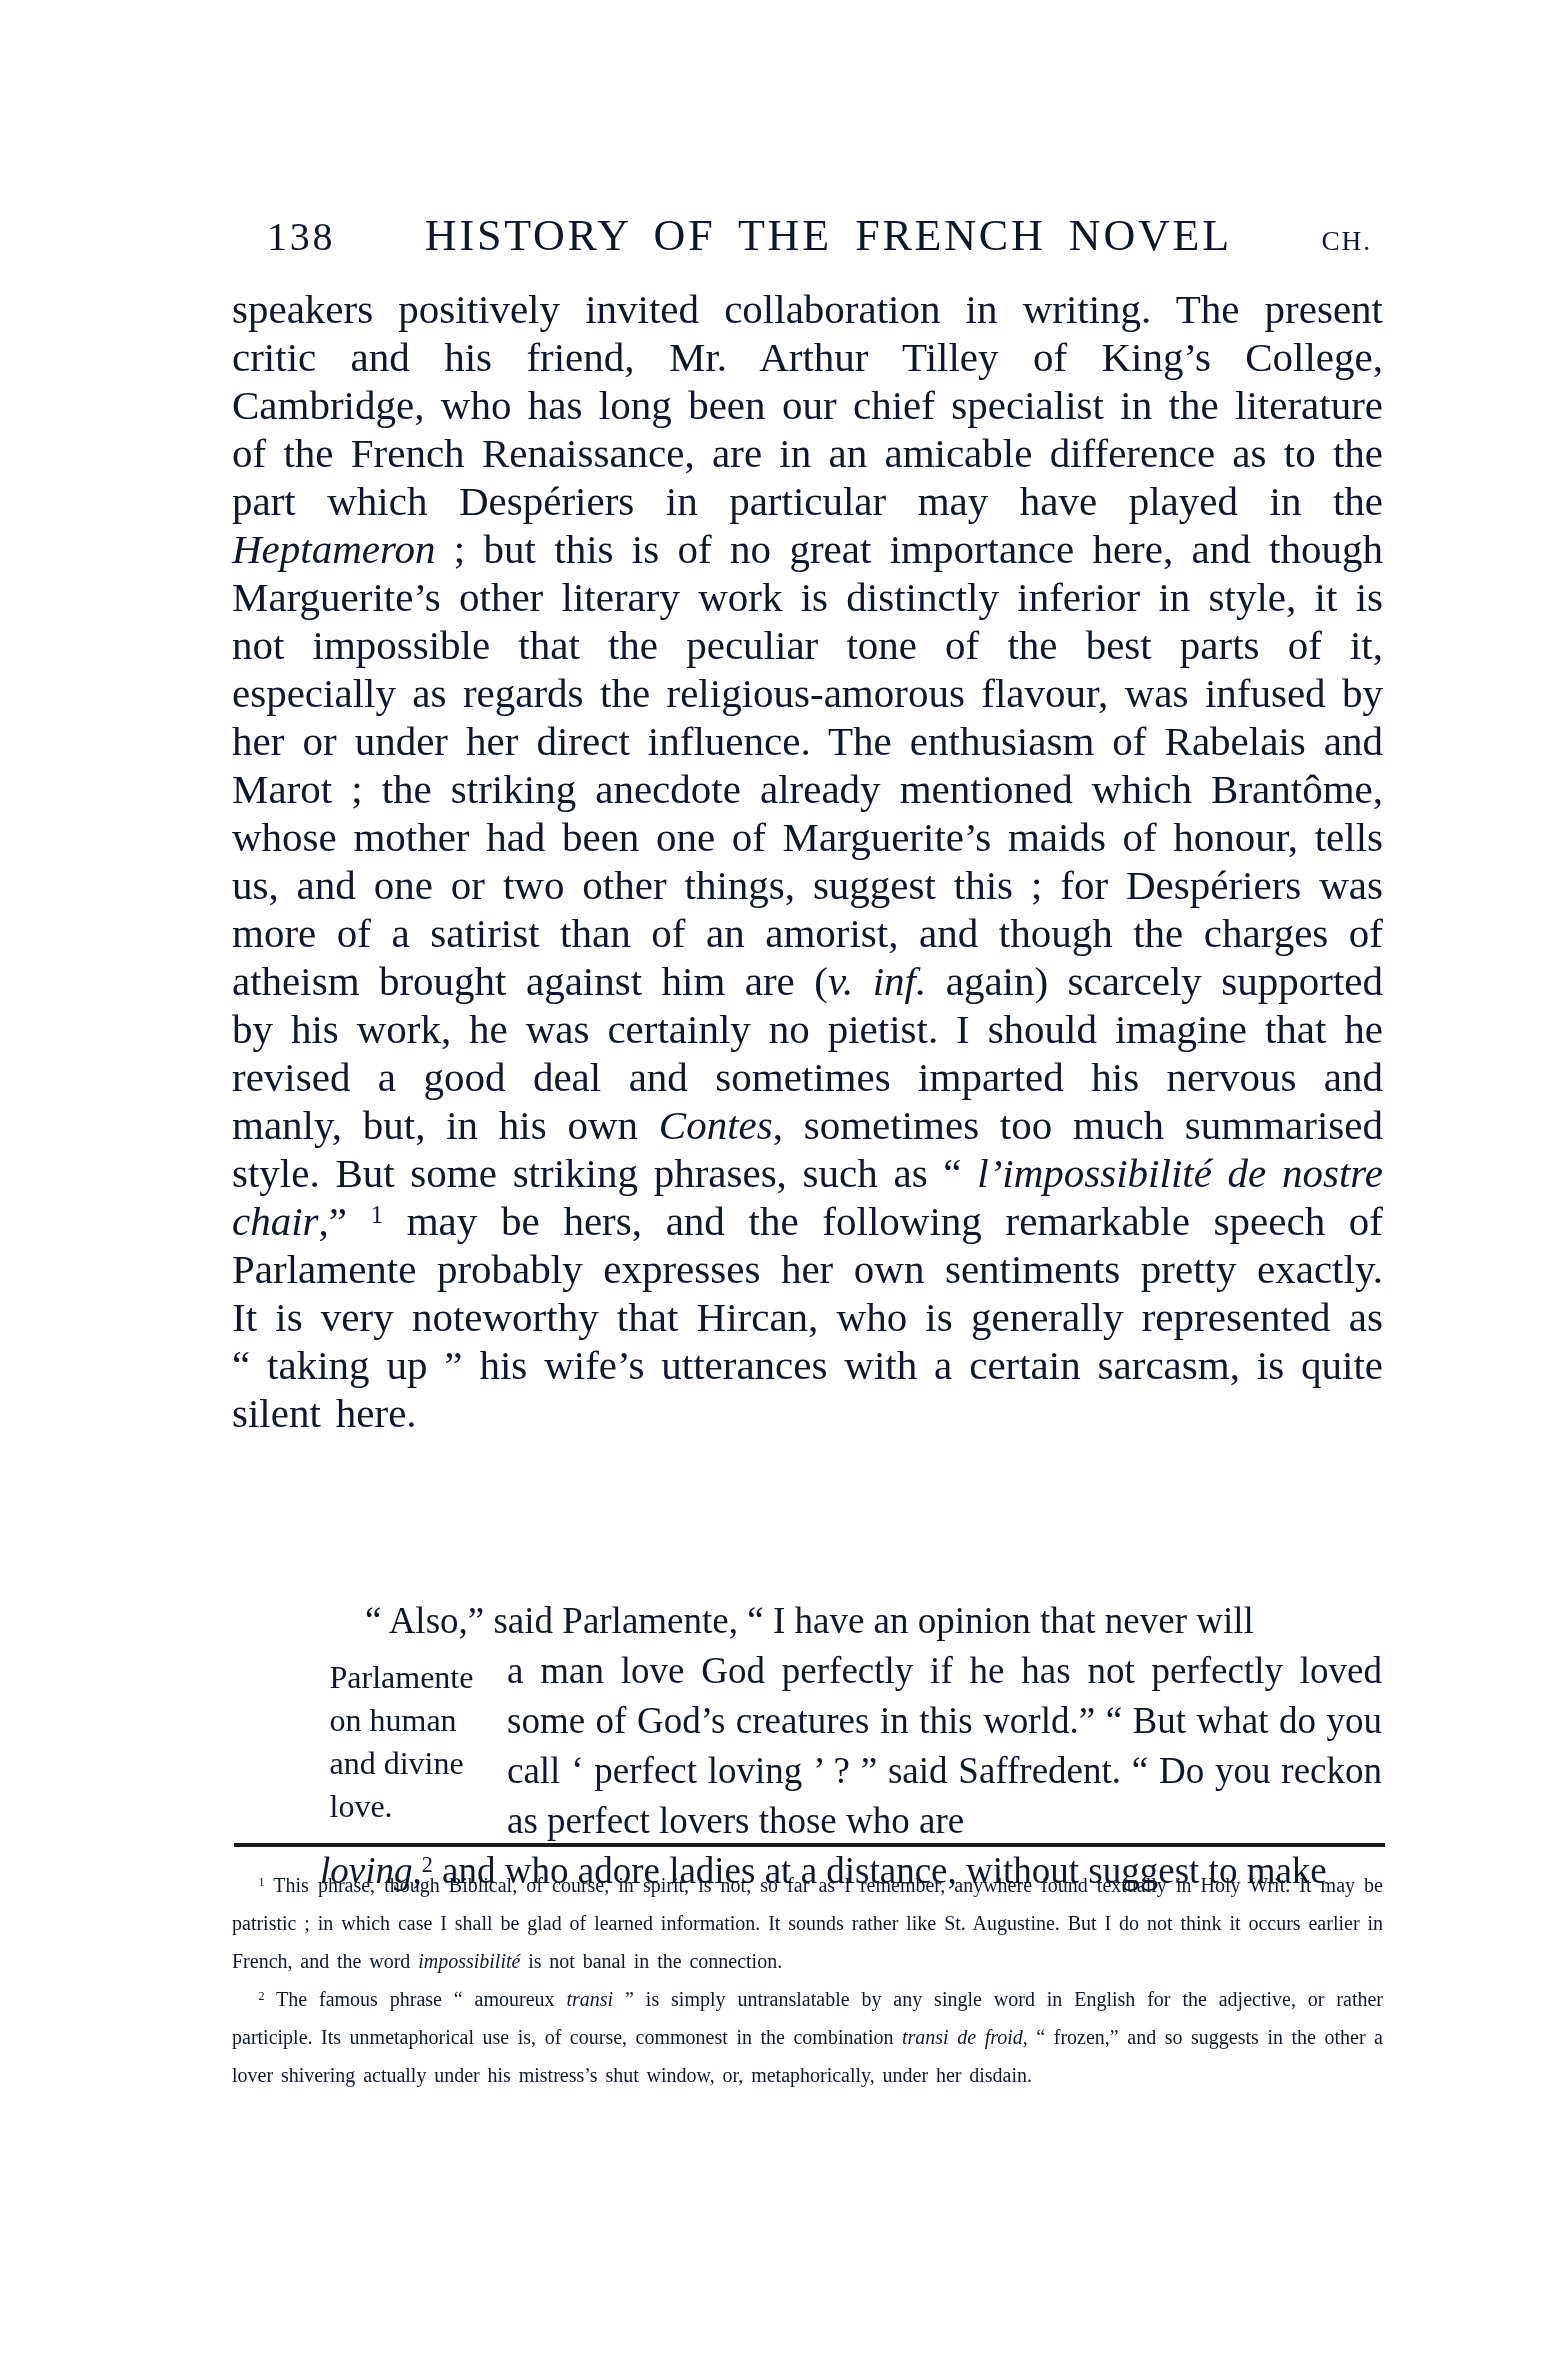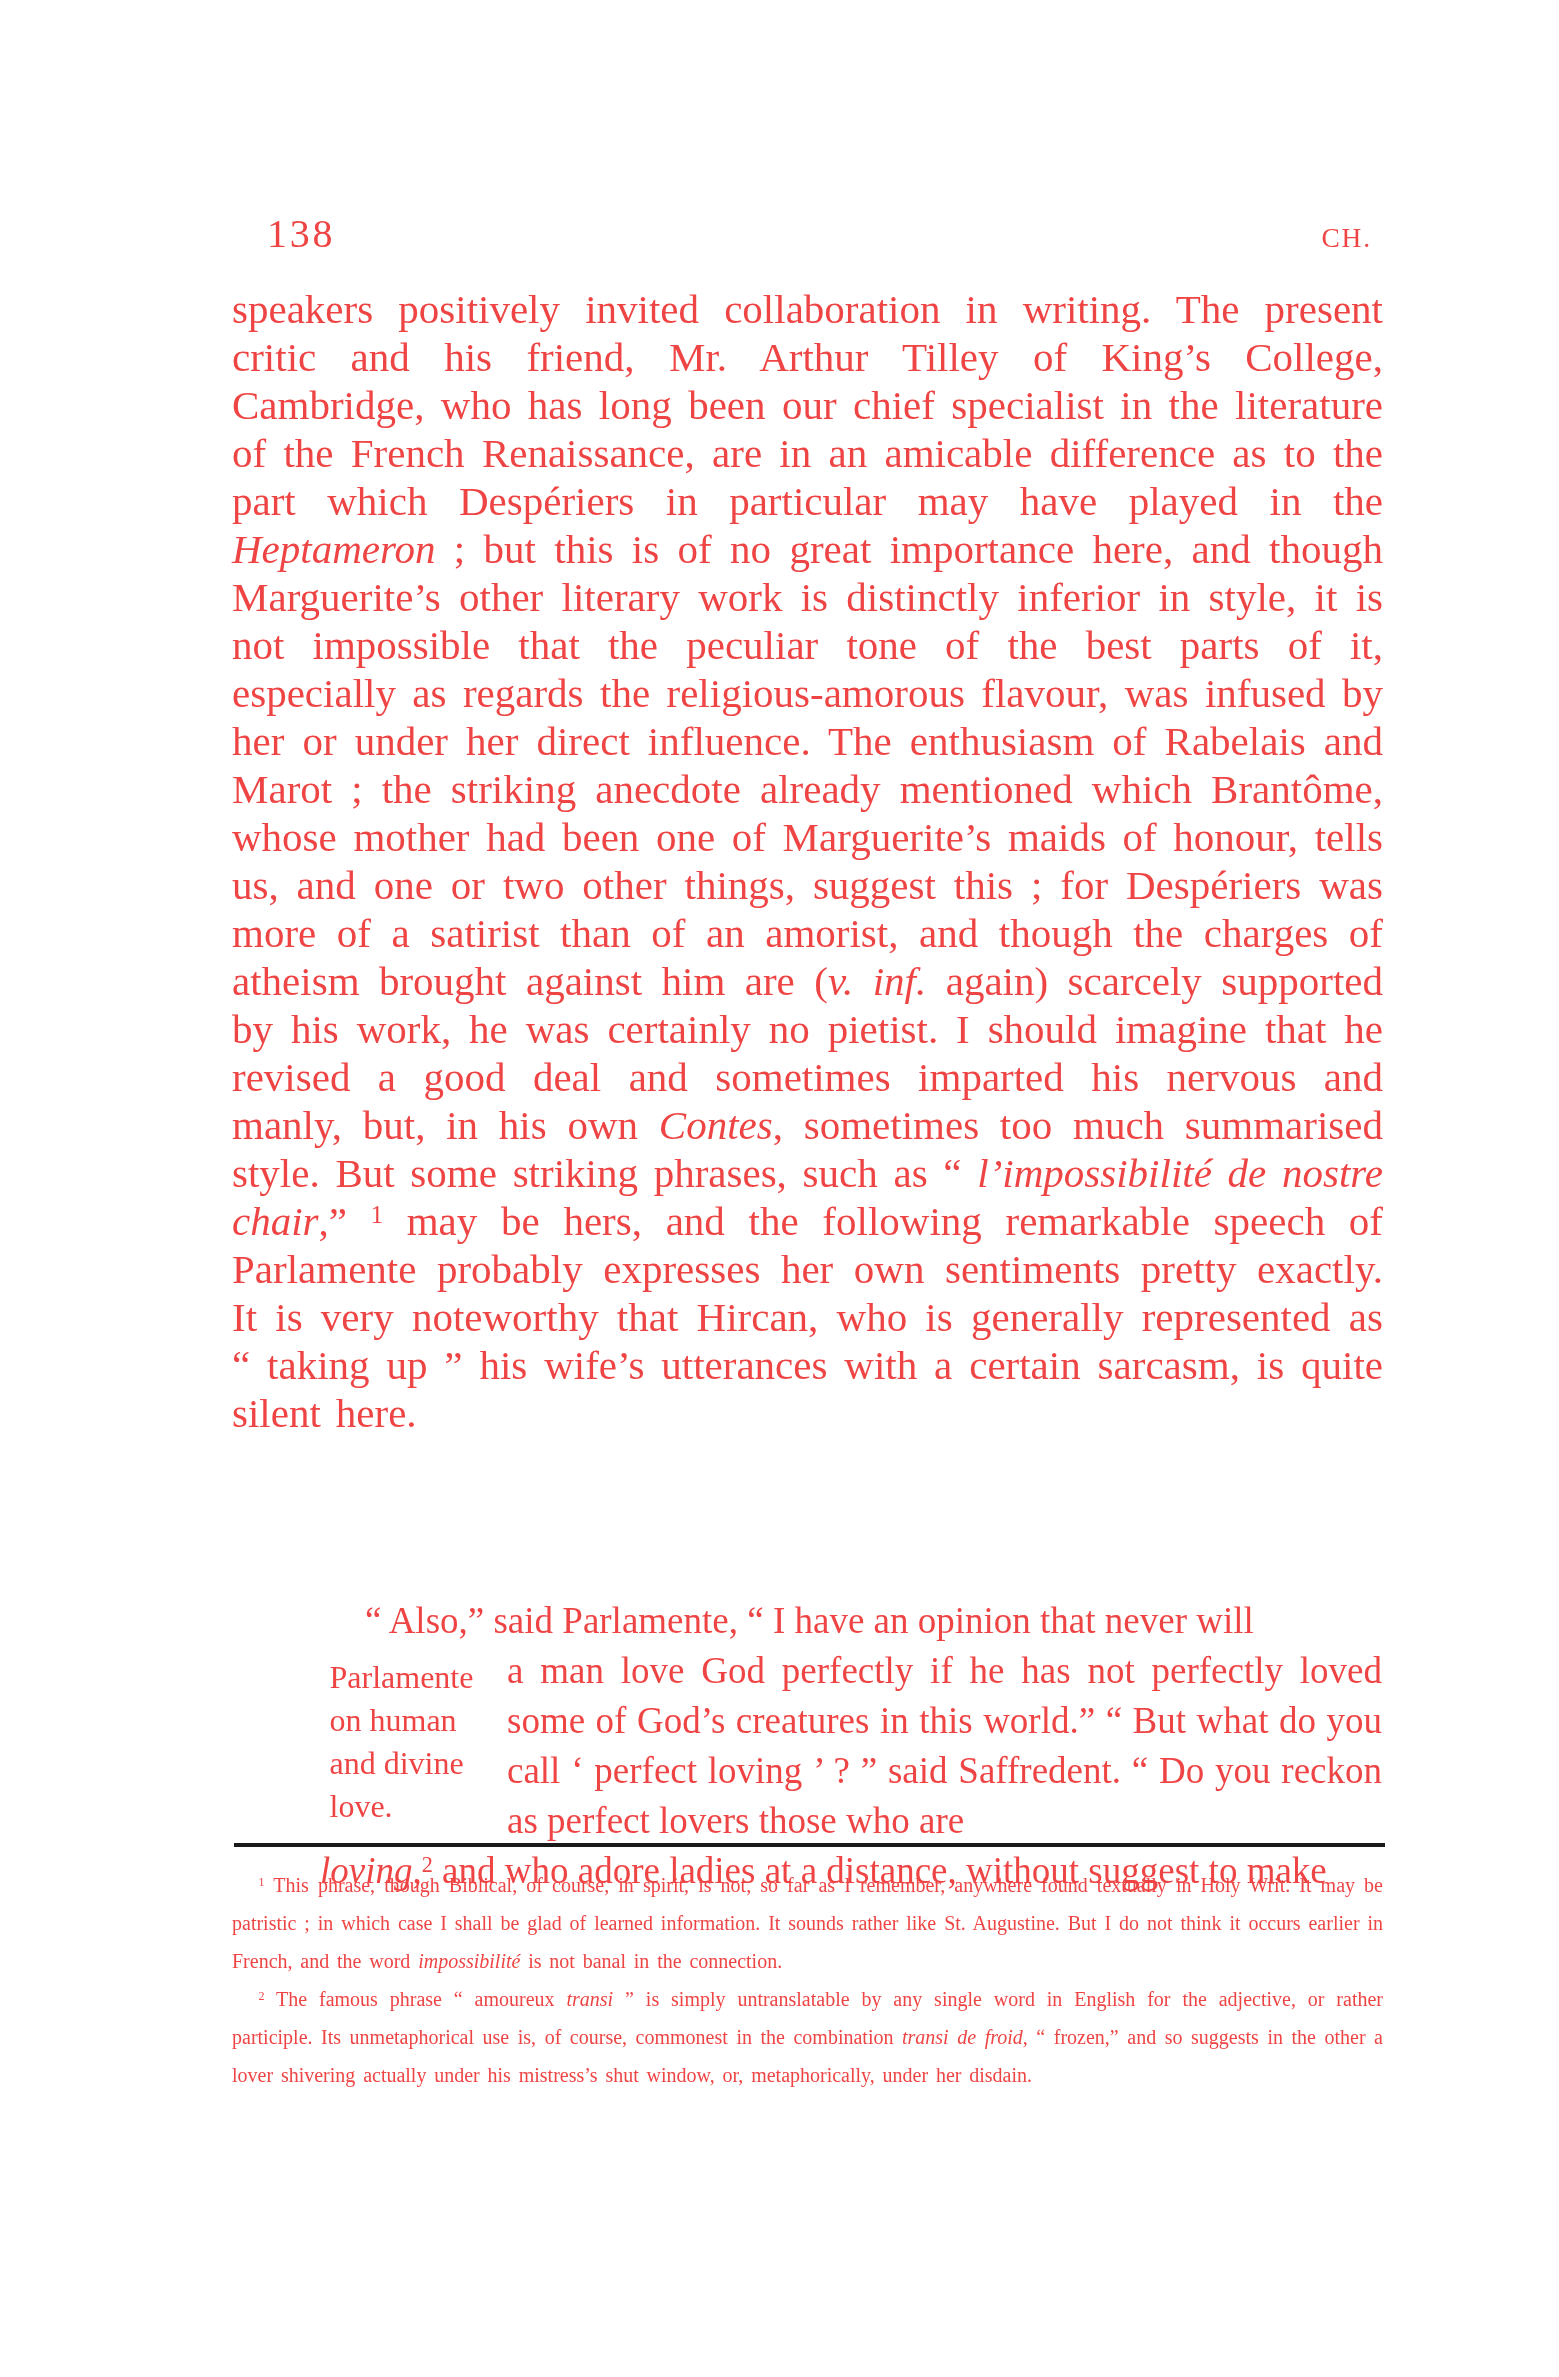--- a/index.html
+++ b/index.html
@@ -5,21 +5,21 @@
   html, body {
     margin: 0;
     padding: 0;
     background: #ffffff;
   }
   .page {
     position: relative;
     width: 1560px;
     height: 2377px;
     background: #ffffff;
-    color: #ef4444;
+    color: #0f172a;
     font-family: "Liberation Serif", "DejaVu Serif", serif;
     overflow: hidden;
   }
 
   
   .running-head {
     position: absolute;
     top: 210px;
     left: 267px;
     width: 1105px;
@@ -121,20 +121,21 @@
     top: -0.5em;
   }
 </style>
 </head>
 <body>
 
 <div class="page">
 
   <header class="running-head">
     <span class="page-num">138</span>
+    <span class="head-title">HISTORY OF THE FRENCH NOVEL</span>
     <span class="chap-marker">CH.</span>
   </header>
 
   <div class="body-text"><span>speakers positively invited collaboration in writing. The present critic and his friend, Mr. Arthur Tilley of King’s College, Cambridge, who has long been our chief specialist in the literature of the French Renaissance, are in an amicable difference as to the part which Despériers in particular may have played in the </span><span class="it">Heptameron</span><span> ; but this is of no great importance here, and though Marguerite’s other literary work is distinctly inferior in style, it is not impossible that the peculiar tone of the best parts of it, especially as regards the religious-amorous flavour, was infused by her or under her direct influence. The enthusiasm of Rabelais and Marot ; the striking anecdote already mentioned which Brantôme, whose mother had been one of Marguerite’s maids of honour, tells us, and one or two other things, suggest this ; for Despériers was more of a satirist than of an amorist, and though the charges of atheism brought against him are (</span><span class="it">v. inf.</span><span> again) scarcely supported by his work, he was certainly no pietist. I should imagine that he revised a good deal and sometimes imparted his nervous and manly, but, in his own </span><span class="it">Contes</span><span>, sometimes too much summarised style. But some striking phrases, such as “ </span><span class="it">l’impossibilité de nostre chair</span><span>,” </span><sup>1</sup><span> may be hers, and the following remarkable speech of Parlamente probably expresses her own sentiments pretty exactly. It is very noteworthy that Hircan, who is generally represented as “ taking up ” his wife’s utterances with a certain sarcasm, is quite silent here.</span></div>
 
   <div class="block-quote">
     <div class="q-first"><span>“ Also,” said Parlamente, “ I have an opinion that never will</span></div>
     <div class="q-mid">
       <div class="sidenote">Parlamente on human and divine love.</div>
       <div class="q-mid-text"><span>a man love God perfectly if he has not perfectly loved some of God’s creatures in this world.” “ But what do you call ‘ perfect loving ’ ? ” said Saffredent. “ Do you reckon as perfect lovers those who are</span></div>

